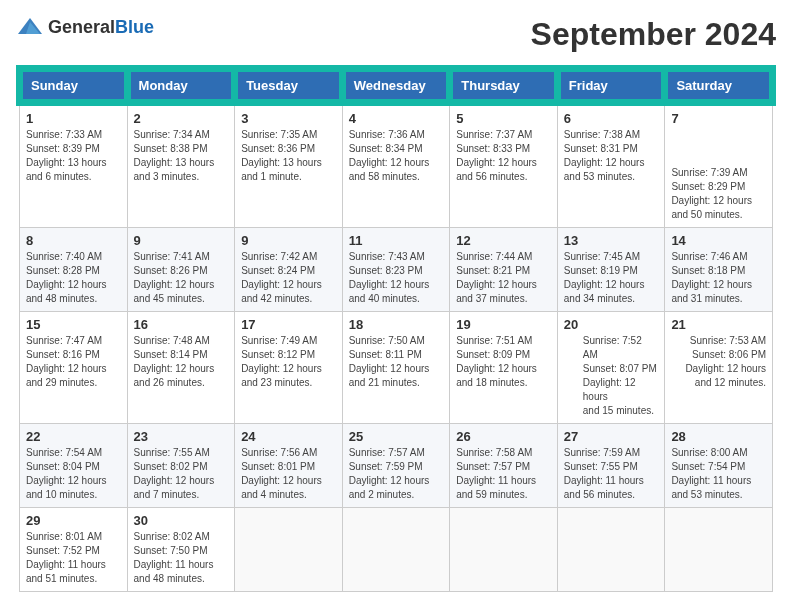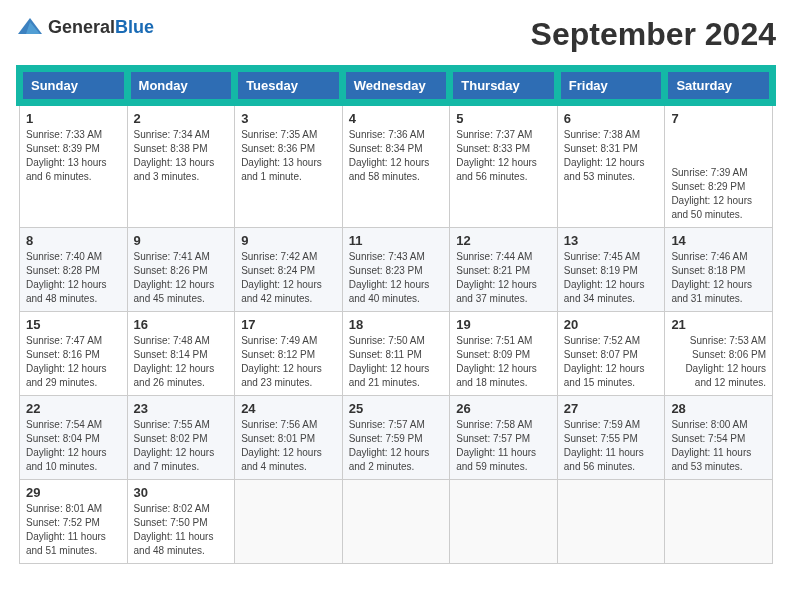--- a/index.html
+++ b/index.html
@@ -253,21 +253,21 @@
         </td>
         <td>
           <span class="day-number">19</span>
           <div class="day-info" style="white-space: pre-line;">Sunrise: 7:51 AM
 Sunset: 8:09 PM
 Daylight: 12 hours
 and 18 minutes.</div>
         </td>
         <td>
           <span class="day-number">20</span>
-          <div class="day-info" style="white-space: pre-line;">Sunrise: 7:52 AM
+          <div class="day-info" style="white-space: pre-line; margin-left: 19px;">Sunrise: 7:52 AM
 Sunset: 8:07 PM
 Daylight: 12 hours
 and 15 minutes.</div>
         </td>
         <td>
           <span class="day-number">21</span>
           <div class="day-info" style="white-space: pre-line; text-align: right;">Sunrise: 7:53 AM
 Sunset: 8:06 PM
 Daylight: 12 hours
 and 12 minutes.</div>

